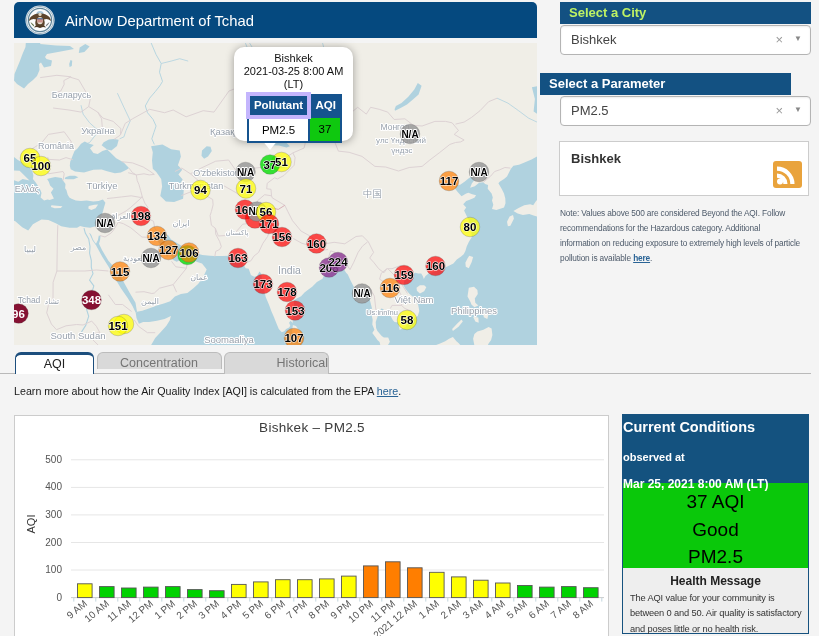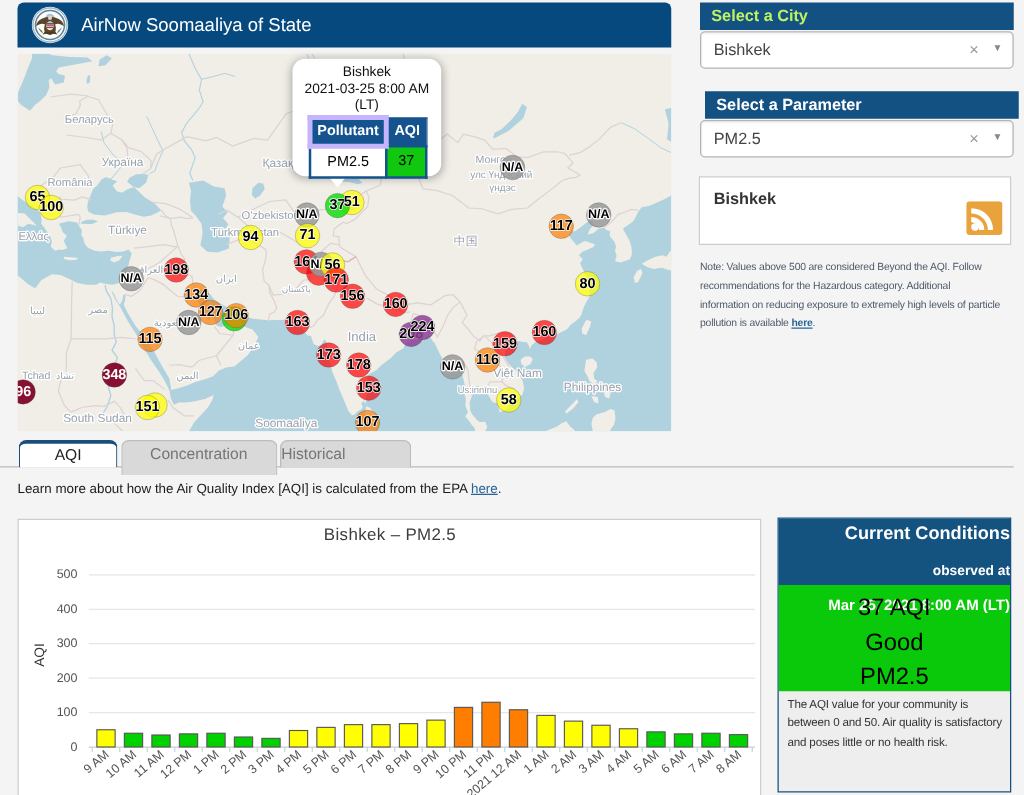--- a/index.html
+++ b/index.html
@@ -14,21 +14,21 @@
 <path d="M15 8.6 C12 8.2 9 9.2 6.2 11.4 C4.8 12.6 4 14.4 3.9 16 C6.4 13.8 9.2 13.4 11 14.6 C10.2 16.4 10 18.4 10.8 20.6 C12.2 22.4 17.8 22.4 19.2 20.6 C20 18.4 19.8 16.4 19 14.6 C20.8 13.4 23.6 13.8 26.1 16 C26 14.4 25.2 12.6 23.8 11.4 C21 9.2 18 8.2 15 8.6 Z" fill="#5d452c"></path>
 <path d="M10.8 20.4 L9 22.6 L12 21.9 L15 23 L18 21.9 L21 22.6 L19.2 20.4 Z" fill="#4e3a24"></path>
 <ellipse cx="15" cy="15.6" rx="3" ry="3.6" fill="#e8e2d4"></ellipse>
 <path d="M12.2 14.6 h5.6 v1 h-5.6 Z" fill="#a83c3c"></path>
 <path d="M12.3 16.4 h5.4 v0.9 h-5.4 Z" fill="#a83c3c"></path>
 <path d="M12 13.2 h6 v1.1 h-6 Z" fill="#44608c"></path>
 <circle cx="15" cy="9.4" r="1.6" fill="#e4d9c2"></circle>
 <path d="M5.5 17 C6.5 19.5 8 21 9.5 21.8 L8.5 19.5 Z" fill="#5c6e42"></path>
 <path d="M24.5 17 C23.5 19.5 22 21 20.5 21.8 L21.5 19.5 Z" fill="#777"></path>
 </svg>
-<div class="abs" style="left:51px;top:11px;color:#fff;font-size:14.8px">AirNow Soomaaliya of State</div>
+<div class="abs" style="left:51px;top:11px;color:#fff;font-size:14.8px">AirNow Department of Tchad</div>
 </div>
 <div class="abs" style="left:14px;top:43px;width:523px;height:302px;background:#f0eee7;overflow:hidden">
 <svg width="523" height="302" viewBox="0 3 523 302" style="position:absolute;left:0;top:0">
       <path d="M12.0,0.0 L28.0,0.0 L26.0,4.0 L42.0,5.5 L56.0,6.0 L60.0,9.0 L44.0,12.0 L33.0,14.0 L31.0,17.0 L32.5,19.0 L38.0,20.5 L37.0,26.0 L30.0,27.5 L27.0,22.5 L25.0,24.0 L25.5,30.0 L23.0,36.0 L19.0,40.0 L14.0,44.0 L10.0,48.5 L3.0,44.0 L0.0,40.5 L0.5,34.0 L3.0,28.0 L5.5,22.0 L8.5,14.0 L11.5,7.0 Z" fill="#b0d2df"></path>
       <path d="M64.8,12.9 L70.4,12.1 L75.6,6.6 L71.3,4.1 L65.7,7.5 Z" fill="#b0d2df"></path>
       <path d="M59.3,114.1 L56.2,121.7 L55.8,125.8 L56.7,129.3 L61.0,131.5 L70.0,132.4 L79.4,129.8 L87.6,129.6 L93.1,131.3 L100.9,133.3 L106.9,132.4 L112.5,129.8 L115.0,128.1 L109.4,122.3 L102.2,118.2 L96.1,112.3 L93.1,109.5 L88.4,111.1 L83.7,114.1 L79.4,112.9 L76.0,108.3 L79.8,105.0 L74.7,103.4 L70.8,101.6 L67.0,103.7 L63.5,108.6 L60.5,111.1 Z" fill="#b0d2df"></path>
       <path d="M87.6,105.3 L93.1,109.5 L97.4,110.5 L103.0,105.9 L104.7,99.7 L100.0,99.1 L94.9,99.4 L89.7,102.2 Z" fill="#b0d2df"></path>
       <path d="M50.7,138.9 L54.1,139.2 L59.7,139.2 L64.4,137.2 L61.0,135.8 L55.8,135.8 L51.5,137.2 Z" fill="#b0d2df"></path>
       <path d="M-3.0,114.7 L3.9,120.0 L10.8,124.1 L15.1,127.0 L18.1,130.4 L19.4,135.5 L18.9,138.9 L21.9,142.8 L24.9,147.2 L26.6,150.4 L27.5,153.1 L26.6,157.4 L30.1,160.6 L33.5,159.5 L35.7,160.0 L39.9,158.5 L36.9,152.6 L39.5,148.8 L36.1,145.5 L34.8,141.7 L33.1,138.9 L37.8,137.8 L41.2,136.9 L47.7,138.0 L49.0,140.5 L51.5,143.9 L51.1,148.2 L52.4,149.9 L53.7,154.7 L55.4,157.4 L57.5,158.7 L61.8,160.6 L67.0,161.1 L72.6,160.6 L79.4,161.6 L84.6,161.1 L88.9,159.5 L91.4,162.7 L90.1,166.9 L88.9,171.5 L87.1,177.1 L85.4,182.7 L82.8,185.9 L76.0,187.7 L70.0,186.9 L66.1,185.9 L63.1,187.7 L55.4,187.7 L47.2,186.2 L41.7,183.2 L34.4,179.9 L27.5,179.4 L22.4,182.2 L18.9,184.2 L14.2,190.6 L8.2,187.2 L1.3,181.2 L-3.0,179.7 Z" fill="#b0d2df"></path>
       <path d="M137.1,106.2 L148.5,104.4 L157.1,109.2 L165.7,110.5 L166.9,116.4 L163.9,125.2 L168.2,129.8 L164.4,134.4 L168.7,139.4 L165.7,143.9 L169.9,148.2 L169.1,158.7 L160.1,161.9 L151.9,161.4 L146.3,156.1 L148.1,146.6 L147.2,138.9 L142.3,132.1 L138.8,128.7 L138.0,120.6 L138.8,112.3 Z" fill="#b0d2df"></path>
@@ -239,22 +239,22 @@
         <td style="border:1px solid #15538e;padding:2.5px 2px">AQI</td>
       </tr>
 <tr>
         <td style="border:2px solid #15538e;padding:4.5px 2px;background:#fff">PM2.5</td>
         <td style="border:2px solid #15538e;padding:4.5px 2px;background:#0fc80f">37</td>
       </tr>
 </tbody>
   </table>
 <div class="abs" style="left:0;top:373px;width:811px;border-bottom:1px solid #b9b9b9"></div>
 <div class="abs" style="left:15px;top:352px;width:79px;height:22px;background:#fff;border:1px solid #1c4e7d;border-top:3px solid #1c4e7d;border-bottom:none;border-radius:6px 6px 0 0;text-align:center;font-size:12.5px;color:#222;line-height:19px;z-index:2">AQI</div>
-<div class="abs" style="left:96.5px;top:352px;width:125px;height:28px;background:#d9d9d9;border:1px solid #bcbcbc;border-bottom:none;border-radius:6px 6px 0 0;text-align:center;font-size:12.5px;color:#757575;line-height:21px">Concentration</div>
-<div class="abs" style="left:224px;top:352px;width:105px;height:22px;background:#d9d9d9;border:1px solid #bcbcbc;border-bottom:none;border-radius:6px 6px 0 0;text-align:left;font-size:12.5px;color:#757575;line-height:21px">Historical</div>
+<div class="abs" style="left:96.5px;top:352px;width:125px;height:17px;background:#d9d9d9;border:1px solid #bcbcbc;border-bottom:none;border-radius:6px 6px 0 0;text-align:center;font-size:12.5px;color:#757575;line-height:21px">Concentration</div>
+<div class="abs" style="left:224px;top:352px;width:105px;height:22px;background:#d9d9d9;border:1px solid #bcbcbc;border-bottom:none;border-radius:6px 6px 0 0;text-align:right;font-size:12.5px;color:#757575;line-height:21px">Historical</div>
 <div class="abs" style="left:14px;top:385px;font-size:10.7px;color:#1a1a1a">Learn more about how the Air Quality Index [AQI] is calculated from the EPA <a href="#">here</a>.</div>
 <div class="abs" style="left:14px;top:415px;width:595px;height:222px;background:#fff;border:1px solid #ccc">
 <svg width="595" height="220" style="position:absolute;left:0;top:0">
       <line x1="56" y1="181.6" x2="589" y2="181.6" stroke="#ccc" stroke-width="1"></line>
       <text x="47" y="184.6" font-size="10" fill="#545454" text-anchor="end" font-family="Liberation Sans, sans-serif">0</text>
       <line x1="56" y1="154.0" x2="589" y2="154.0" stroke="#e6e6e6" stroke-width="1"></line>
       <text x="47" y="157.0" font-size="10" fill="#545454" text-anchor="end" font-family="Liberation Sans, sans-serif">100</text>
       <line x1="56" y1="126.5" x2="589" y2="126.5" stroke="#e6e6e6" stroke-width="1"></line>
       <text x="47" y="129.5" font-size="10" fill="#545454" text-anchor="end" font-family="Liberation Sans, sans-serif">200</text>
       <line x1="56" y1="98.9" x2="589" y2="98.9" stroke="#e6e6e6" stroke-width="1"></line>
@@ -337,34 +337,35 @@
       <text transform="translate(556.8,188.6) rotate(-40)" font-size="10" fill="#545454" text-anchor="end" font-family="Liberation Sans, sans-serif">7 AM</text>
       <text transform="translate(578.8,188.6) rotate(-40)" font-size="10" fill="#545454" text-anchor="end" font-family="Liberation Sans, sans-serif">8 AM</text>
       <text transform="translate(20,108) rotate(-90)" font-size="11" fill="#333" text-anchor="middle" font-family="Liberation Sans, sans-serif">AQI</text>
       <text x="297" y="16" font-size="13.5" fill="#3c3c3c" text-anchor="middle" font-family="Liberation Sans, sans-serif" letter-spacing="0.3">Bishkek – PM2.5</text>
     </svg>
 </div>
 <div class="abs" style="left:560px;top:2px;width:251px;height:22px;background:#135182;color:#bef264;font-weight:bold;font-size:13px;line-height:22px;padding-left:9px">Select a City</div>
 <div class="abs" style="left:560px;top:25px;width:251px;height:30px;background:#fff;border:1px solid #b4b4b4;border-radius:4px;font-size:13px;color:#444;line-height:28px;padding-left:10px;box-shadow:inset 0 1px 2px rgba(0,0,0,0.08)">Bishkek
 <span class="abs" style="right:27px;top:0;color:#999;font-size:13px">×</span>
 <span class="abs" style="right:8px;top:-1px;color:#888;font-size:8px">▼</span></div>
-<div class="abs" style="left:564px;top:73px;width:251px;height:22px;background:#135182;color:#fff;font-weight:bold;font-size:13px;line-height:22px;padding-left:9px">Select a Parameter</div>
+<div class="abs" style="left:540px;top:73px;width:251px;height:22px;background:#135182;color:#fff;font-weight:bold;font-size:13px;line-height:22px;padding-left:9px">Select a Parameter</div>
 <div class="abs" style="left:560px;top:96px;width:251px;height:30px;background:#fff;border:1px solid #b4b4b4;border-radius:4px;font-size:13px;color:#444;line-height:28px;padding-left:10px;box-shadow:inset 0 1px 2px rgba(0,0,0,0.08)">PM2.5
 <span class="abs" style="right:27px;top:0;color:#999;font-size:13px">×</span>
 <span class="abs" style="right:8px;top:-1px;color:#888;font-size:8px">▼</span></div>
 <div class="abs" style="left:559px;top:141px;width:250px;height:55px;background:#fff;border:1px solid #ccc">
 <div class="abs" style="left:11px;top:9px;font-size:13px;font-weight:bold;color:#333">Bishkek</div>
 <svg width="29" height="27" viewBox="0 0 29 27" style="position:absolute;right:6px;bottom:7px">
 <rect x="0" y="0" width="29" height="27" rx="3" fill="#e9a33c"></rect>
 <circle cx="7" cy="20.5" r="3" fill="#fff"></circle>
 <path d="M4 12.5 a 10.5 10.5 0 0 1 10.5 10.5 h-4.2 a 6.3 6.3 0 0 0 -6.3 -6.3 Z" fill="#fff"></path>
 <path d="M4 5.5 a 17.5 17.5 0 0 1 17.5 17.5 h-4.2 a 13.3 13.3 0 0 0 -13.3 -13.3 Z" fill="#fff"></path>
 </svg>
 </div>
 <div class="abs" style="left:560px;top:206px;width:254px;font-size:8.3px;color:#4d5a6a;line-height:14.9px;letter-spacing:-0.15px">Note: Values above 500 are considered Beyond the AQI. Follow<br>recommendations for the Hazardous category. Additional<br>information on reducing exposure to extremely high levels of particle<br>pollution is available <a href="#" style="font-weight:bold">here</a>.</div>
 <div class="abs" style="left:622px;top:414px;width:187px;height:220px;border:1px solid #16527f;background:#eee">
-<div style="background:#14527f;height:53px;text-align:right;color:#fff;font-weight:bold;padding-top:4px">
+<div style="background:#14527f;height:68px;text-align:left;color:#fff;font-weight:bold;padding-top:4px">
 <div style="font-size:14.5px">Current Conditions</div>
 <div style="font-size:11px;margin-top:16px">observed at</div>
 <div style="font-size:12px;margin-top:14px">Mar 25, 2021 8:00 AM (LT)</div>
 </div>
 <div style="background:#0ac80a;height:85px;text-align:center;color:#000;font-weight:normal;font-size:19px;line-height:27.5px;padding-top:5px">37 AQI<br>Good<br>PM2.5</div>
+<div style="text-align:center;font-weight:bold;font-size:12px;color:#222;padding-top:6px">Health Message</div>
 <div style="padding:3px 0 0 7px;font-size:9.3px;color:#333;line-height:15.4px;letter-spacing:-0.15px;white-space:nowrap">The AQI value for your community is<br>between 0 and 50. Air quality is satisfactory<br>and poses little or no health risk.</div>
 </div>
 </body></html>

